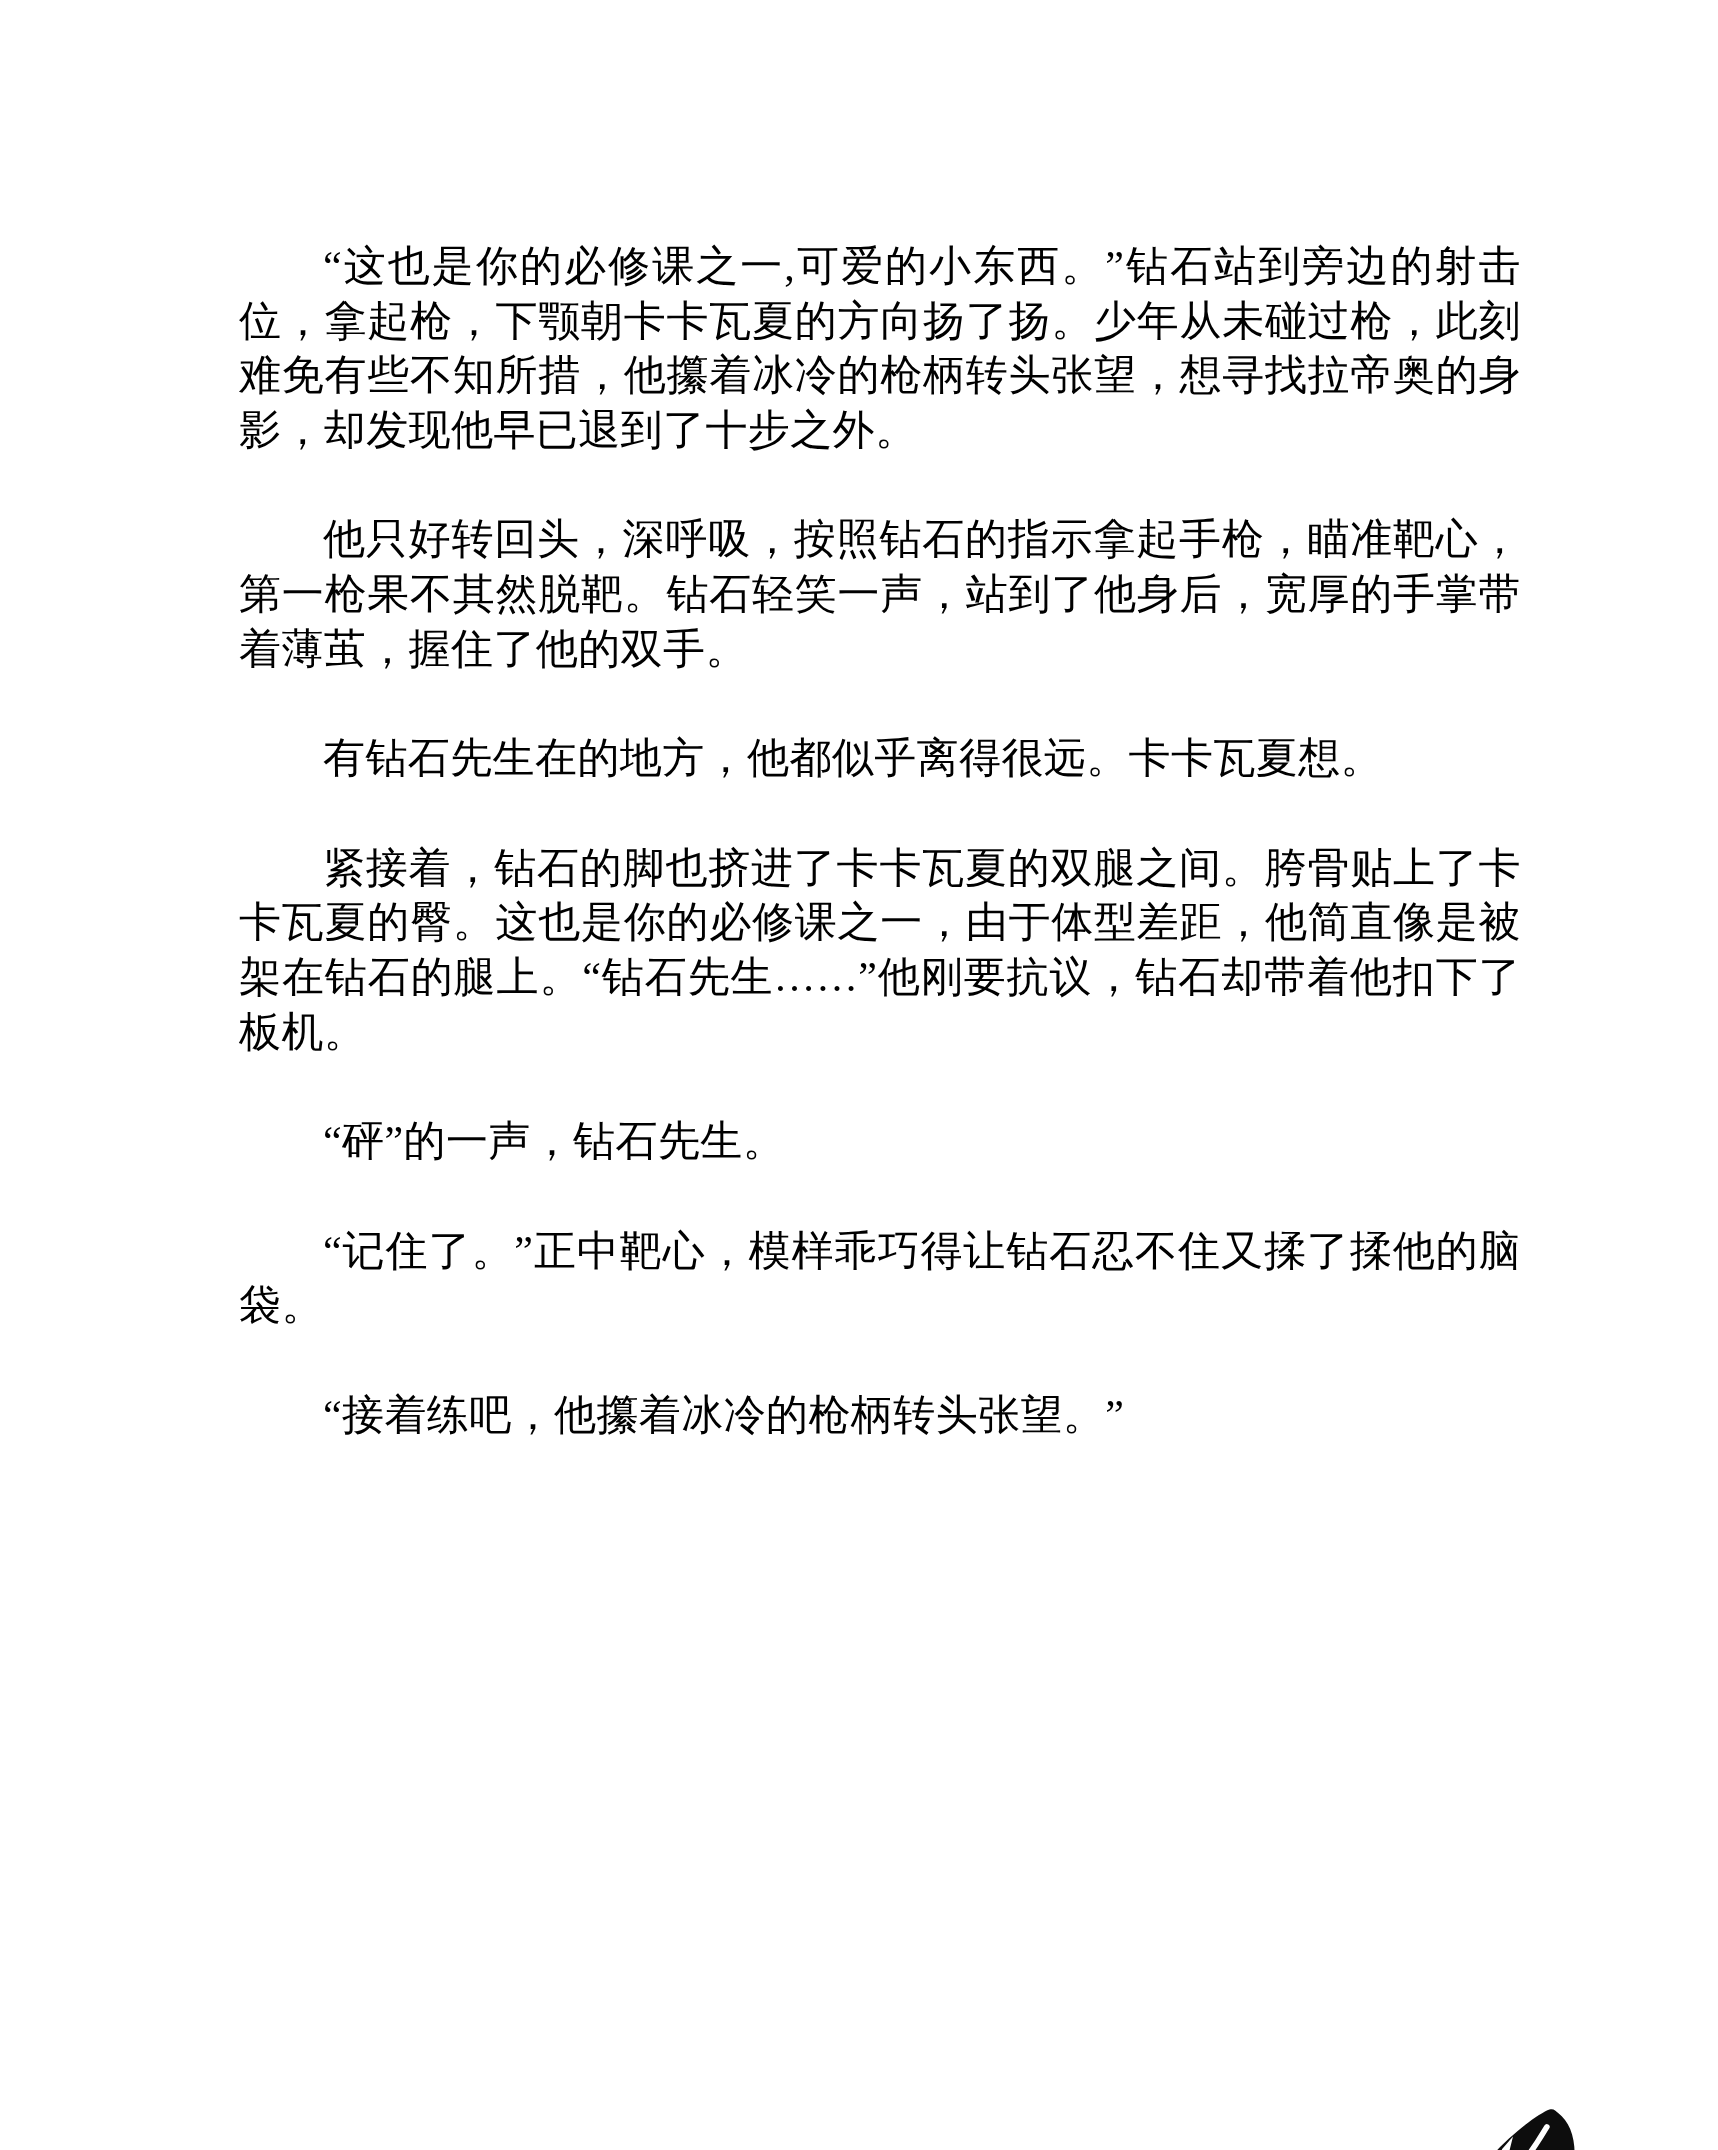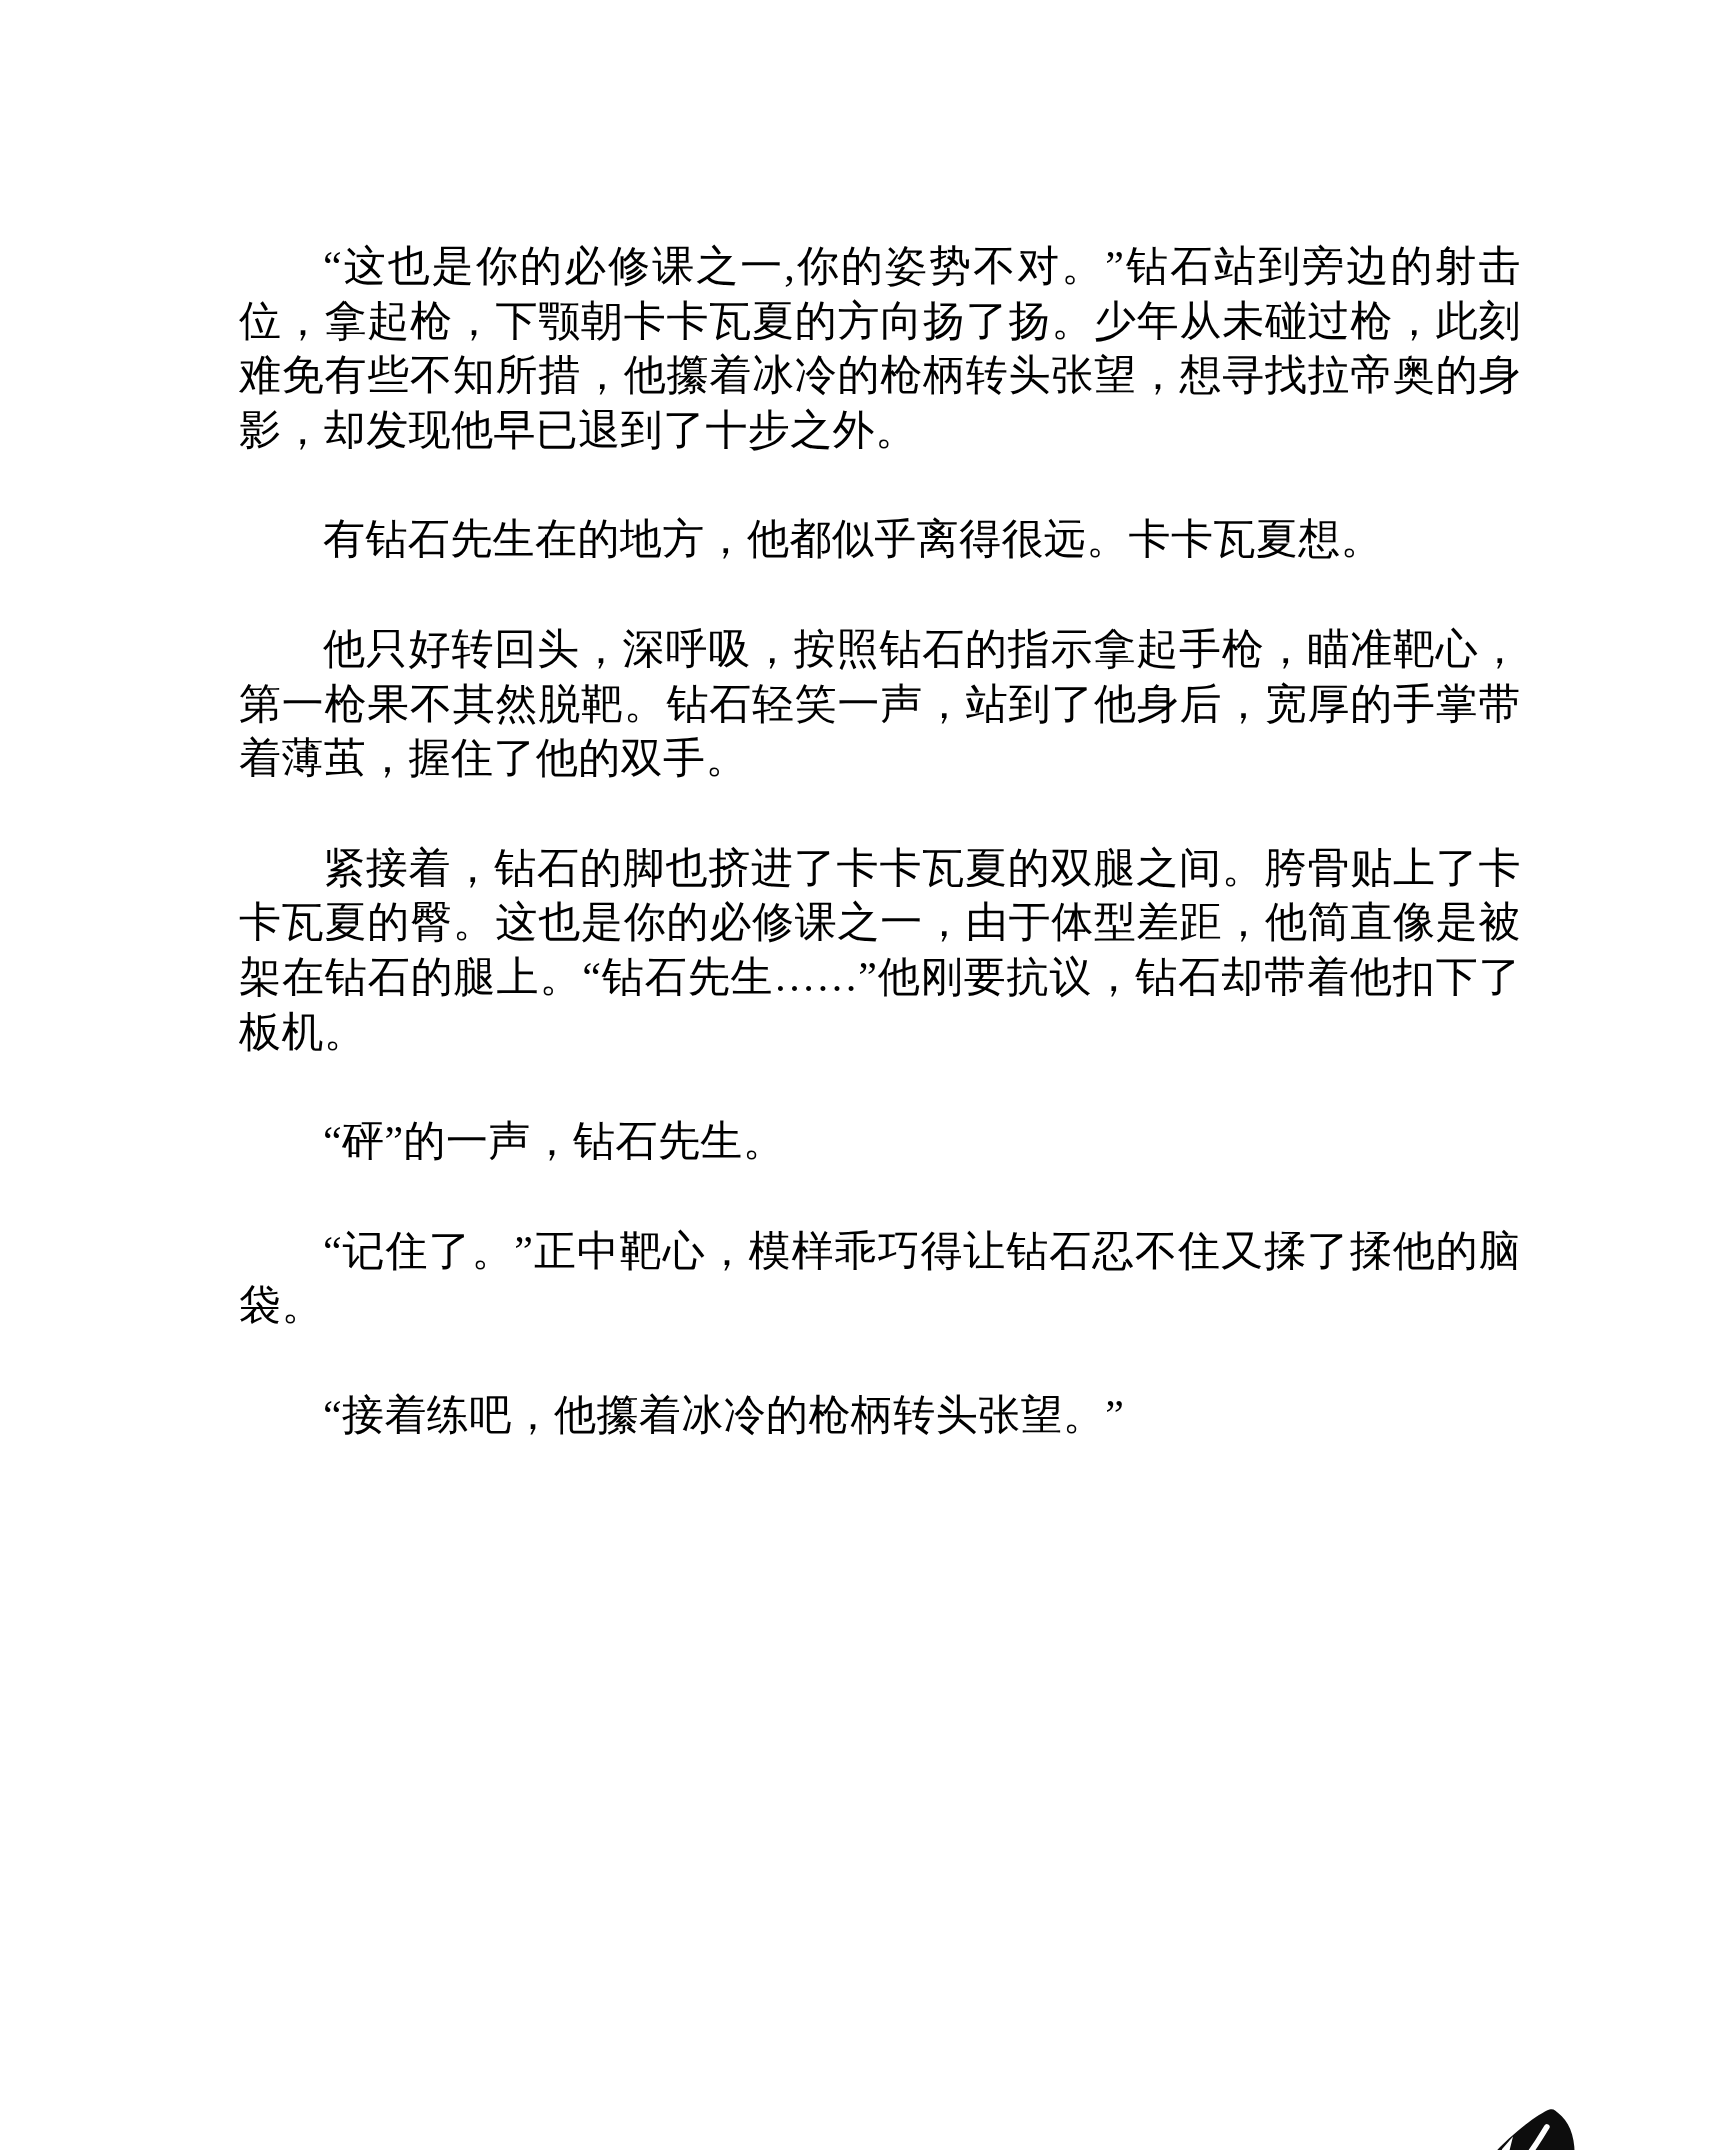--- a/index.html
+++ b/index.html
@@ -40,23 +40,23 @@
     height: 198px;
   }
   .feather svg { width: 100%; height: 100%; display: block; }
 </style>
 </head>
 <body>
 
 <div class="page">
 
   <div class="content">
-      <p>“这也是你的必修课之一,你的姿势不对。”钻石站到旁边的射击位，拿起枪，下颚朝卡卡瓦夏的方向扬了扬。少年从未碰过枪，此刻难免有些不知所措，他攥着冰冷的枪柄转头张望，想寻找拉帝奥的身影，却发现他早已退到了十步之外。</p>
+      <p>“这也是你的必修课之一,可爱的小东西。”钻石站到旁边的射击位，拿起枪，下颚朝卡卡瓦夏的方向扬了扬。少年从未碰过枪，此刻难免有些不知所措，他攥着冰冷的枪柄转头张望，想寻找拉帝奥的身影，却发现他早已退到了十步之外。</p>
+      <p>他只好转回头，深呼吸，按照钻石的指示拿起手枪，瞄准靶心，第一枪果不其然脱靶。钻石轻笑一声，站到了他身后，宽厚的手掌带着薄茧，握住了他的双手。</p>
       <p>有钻石先生在的地方，他都似乎离得很远。卡卡瓦夏想。</p>
-      <p>他只好转回头，深呼吸，按照钻石的指示拿起手枪，瞄准靶心，第一枪果不其然脱靶。钻石轻笑一声，站到了他身后，宽厚的手掌带着薄茧，握住了他的双手。</p>
       <p>紧接着，钻石的脚也挤进了卡卡瓦夏的双腿之间。胯骨贴上了卡卡瓦夏的臀。这也是你的必修课之一，由于体型差距，他简直像是被架在钻石的腿上。“钻石先生……”他刚要抗议，钻石却带着他扣下了板机。</p>
       <p>“砰”的一声，钻石先生。</p>
       <p>“记住了。”正中靶心，模样乖巧得让钻石忍不住又揉了揉他的脑袋。</p>
       <p>“接着练吧，他攥着冰冷的枪柄转头张望。”</p>
     </div>
 
   <div class="feather">
     <svg viewBox="0 0 470 450" xmlns="http://www.w3.org/2000/svg" aria-hidden="true">
 
       <path fill="#0d0d0d" d="M150,242 C130,234 116,214 112,188 C98,224 108,264 138,292 Z"></path>

